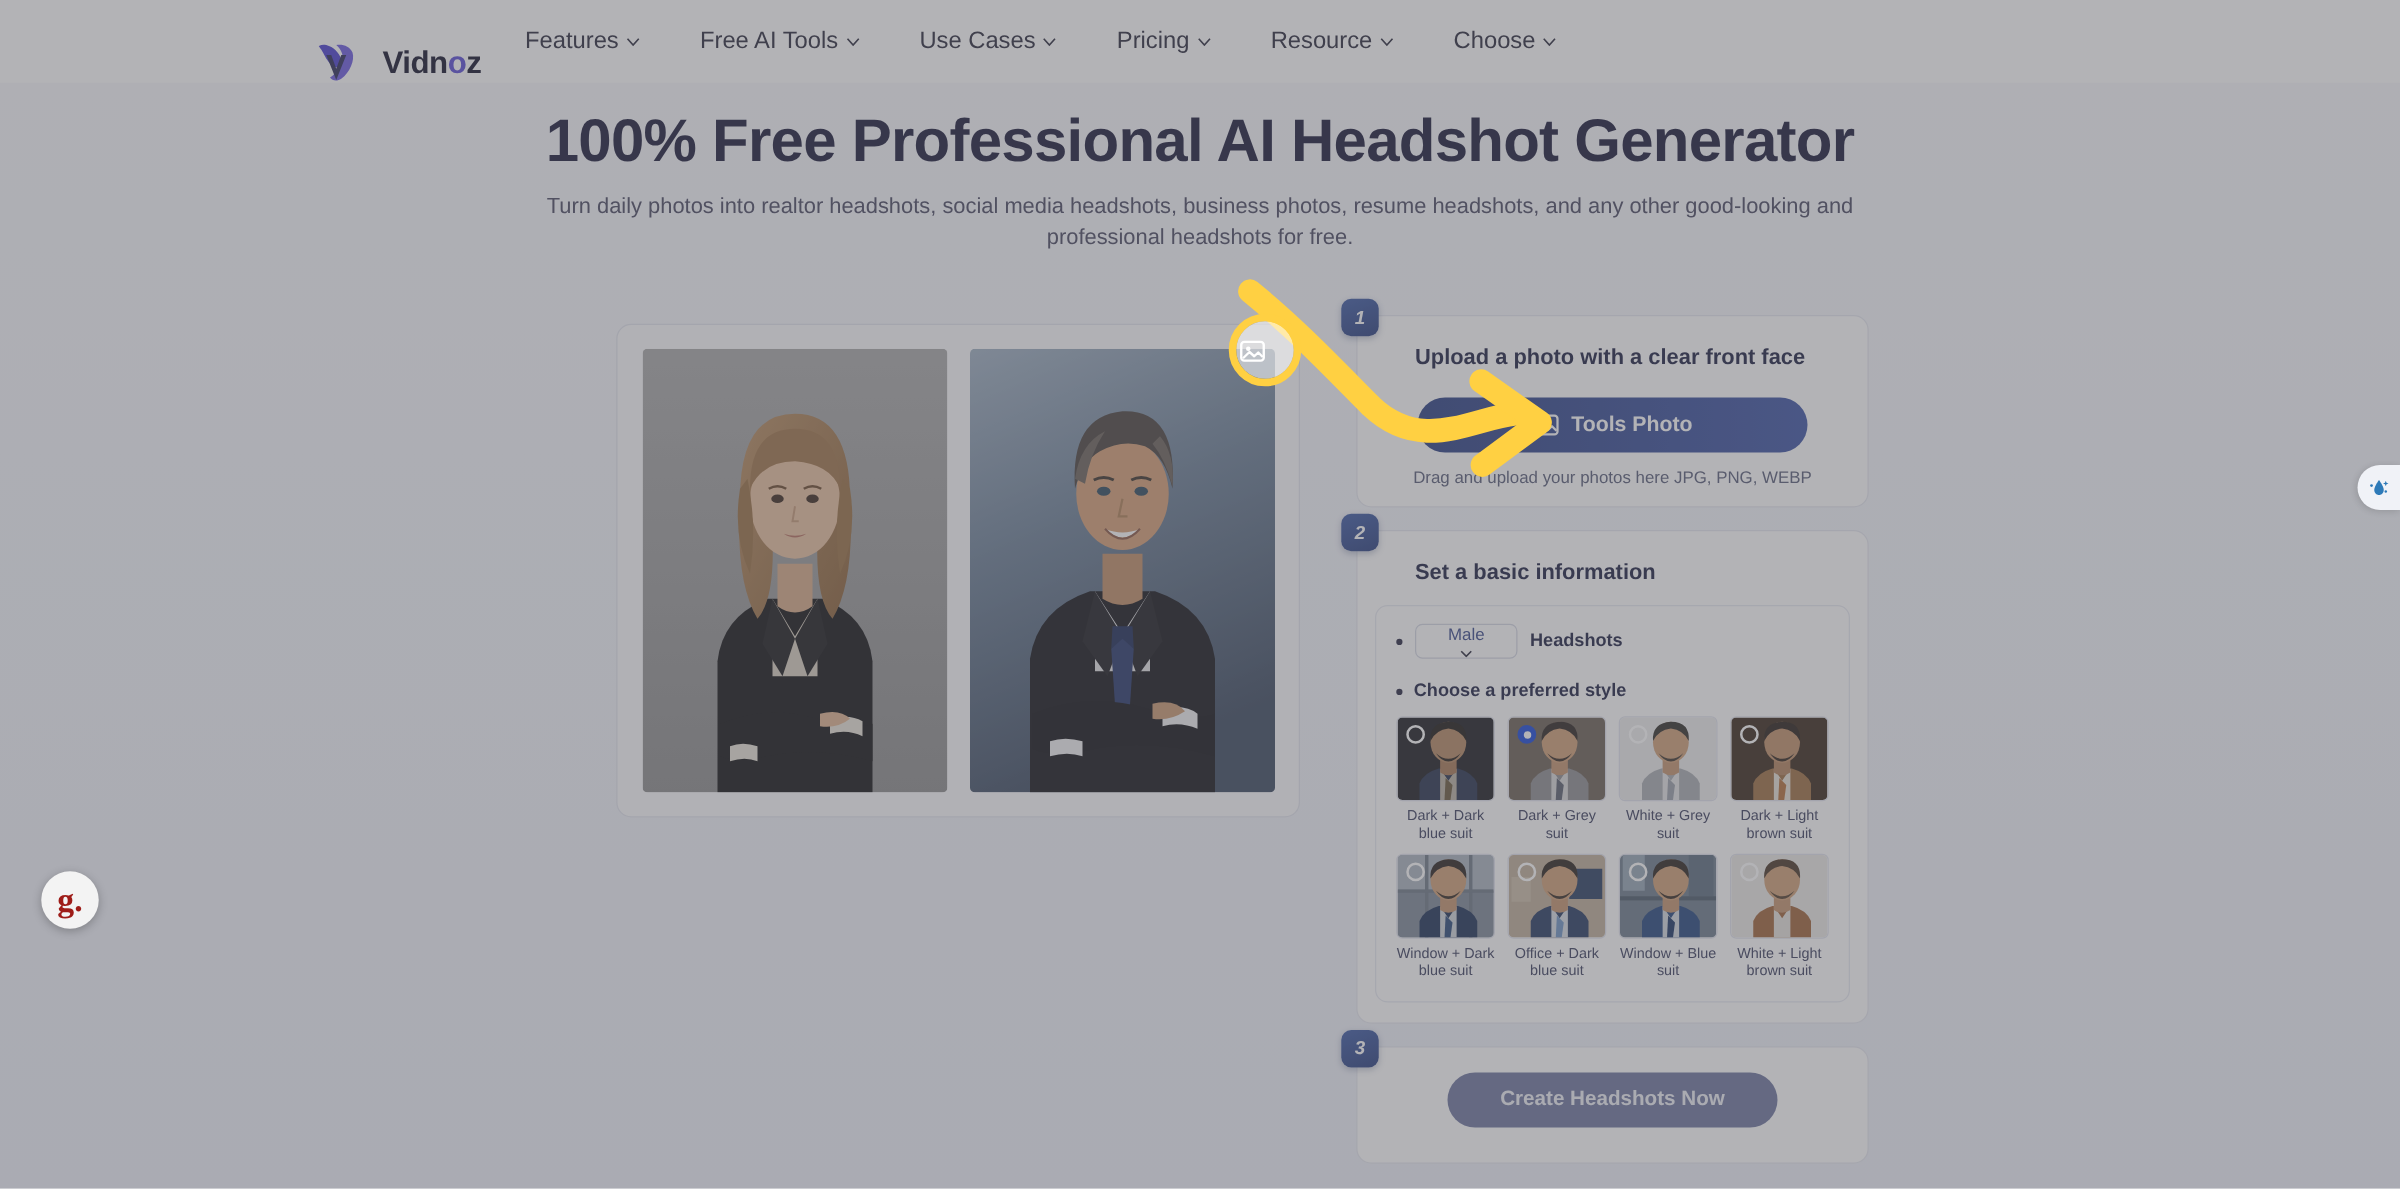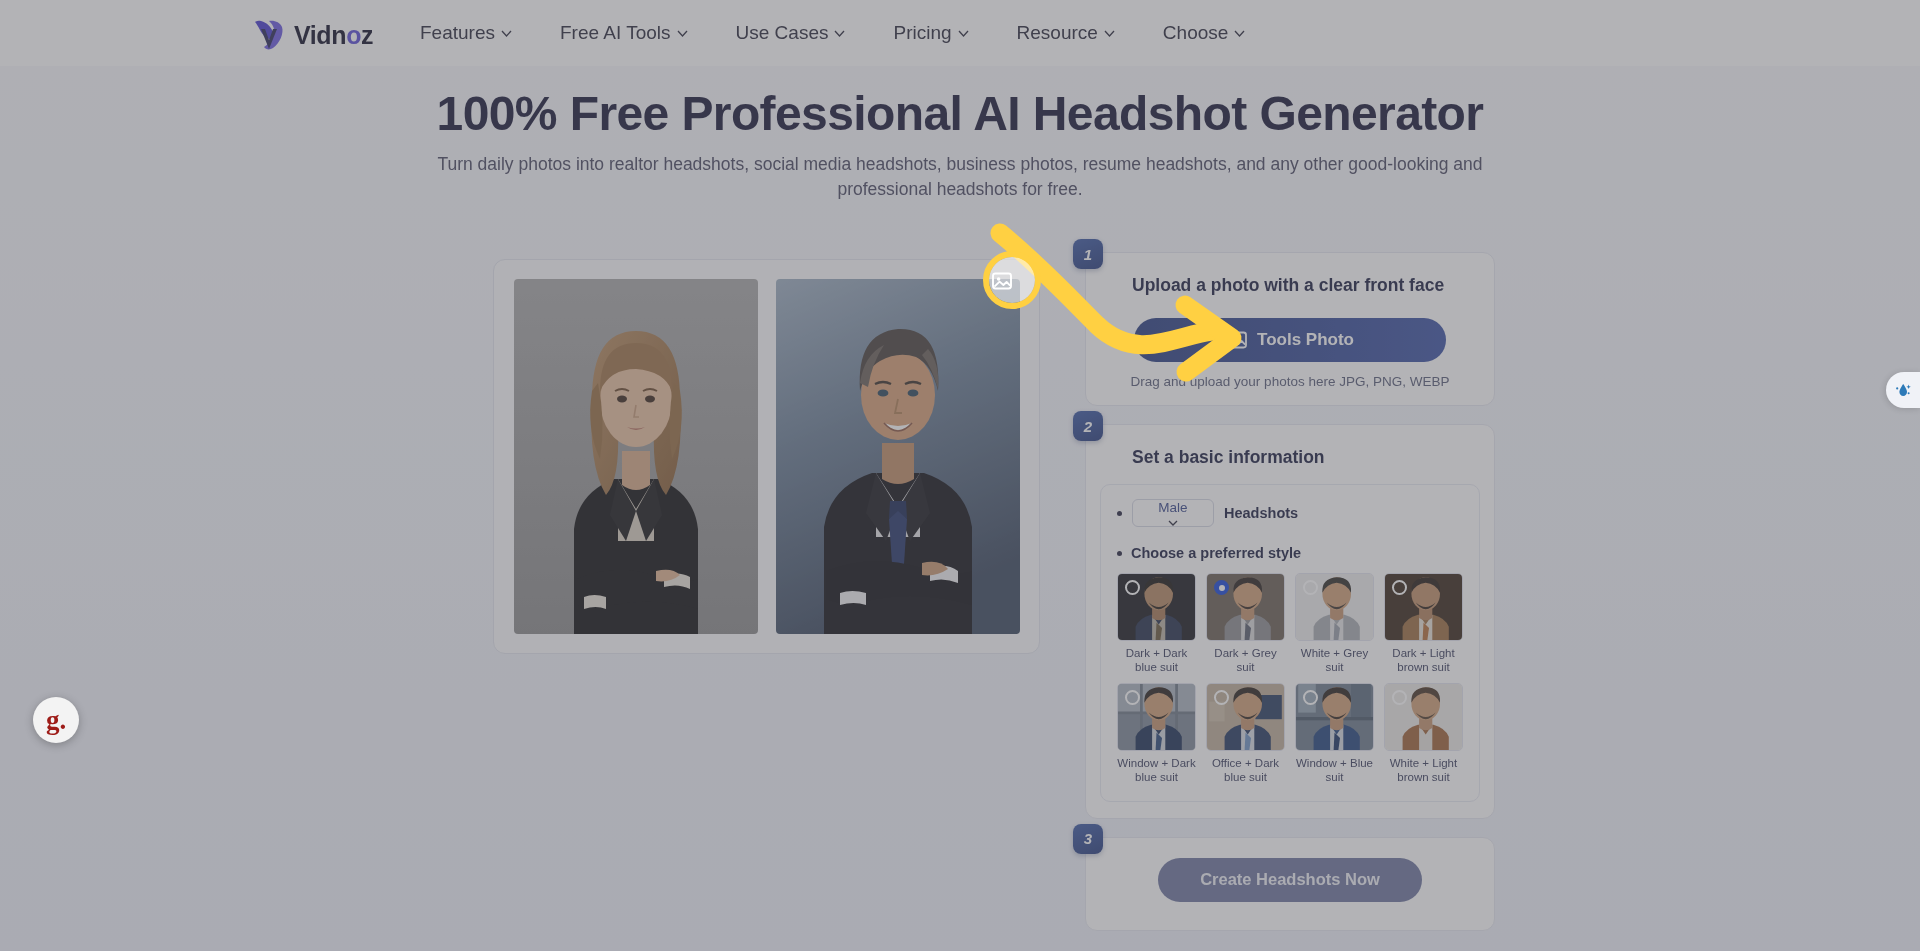--- a/index.html
+++ b/index.html
@@ -24,22 +24,22 @@
 
   
   .header {
     position: absolute; top: 0; left: 0;
     width: 1920px; height: 66px;
     background: #ffffff;
     display: flex; align-items: center;
     z-index: 5;
   }
   .logo-wrap {
-    position: absolute; left: 252px; top: 19px;
-    display: flex; align-items: center; gap: 8px;
+    position: absolute; left: 252px; top: 34px;
+    display: flex; align-items: center; gap: 20px;
   }
   .logo-mark { width: 34px; height: 32px; display: block; }
   .logo-text {
     font-size: 25px; font-weight: 700; letter-spacing: -0.4px;
     color: #14142b;
   }
   .logo-text .o { color: #5b4fd6; }
   .nav {
     position: absolute; left: 396px; top: 0;
     height: 66px; display: flex; align-items: center; gap: 0px;

